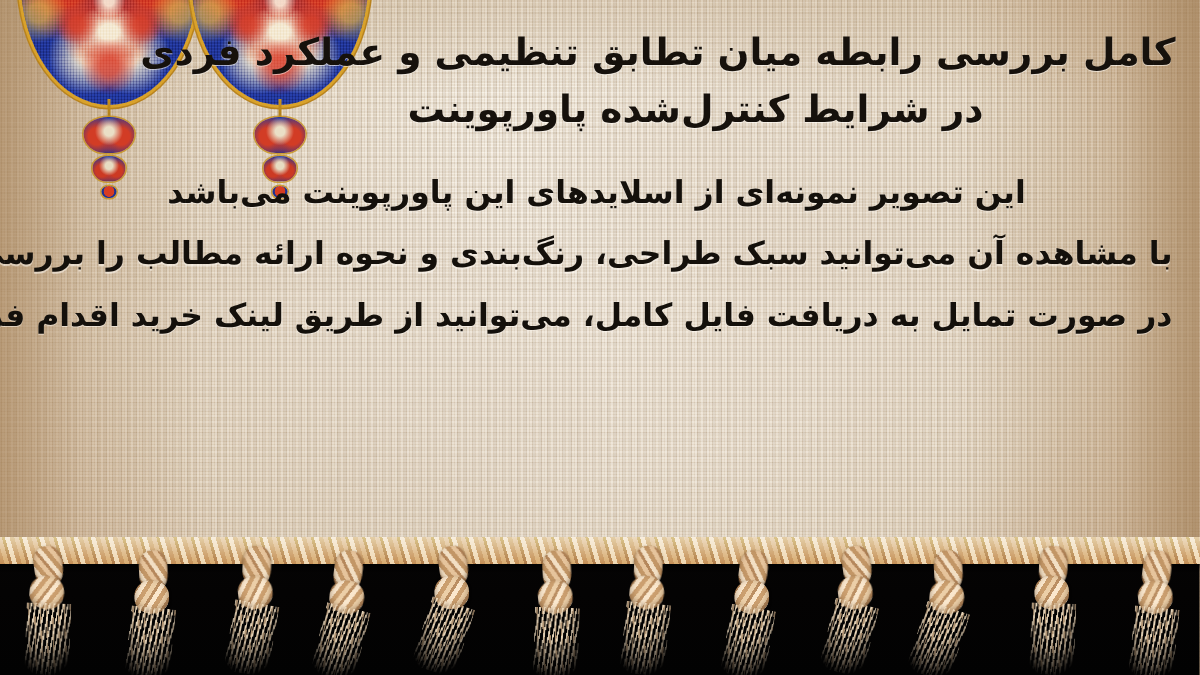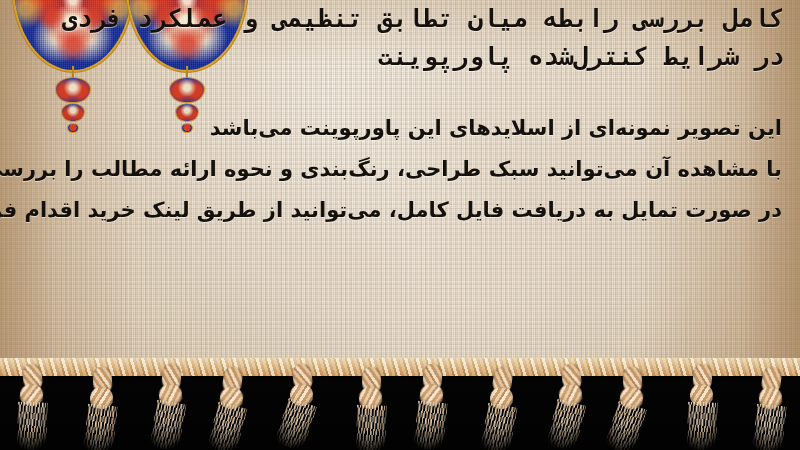--- a/index.html
+++ b/index.html
@@ -231,41 +231,41 @@
     -webkit-mask-image: radial-gradient(ellipse 86% 100% at 46% 4%, #000 42%, rgba(0,0,0,.55) 72%, transparent 100%);
     mask-image: radial-gradient(ellipse 86% 100% at 46% 4%, #000 42%, rgba(0,0,0,.55) 72%, transparent 100%);
     transform: rotate(6deg);
     transform-origin: 50% 0;
     filter: blur(.25px);
   }
 
   
   .title-block {
     position: absolute;
-    top: 2px;
+    top: 16px;
     right: 16px;
     width: 640px;
+    text-align: center;
     direction: rtl;
-    font-family: Liberation Mono, monospace;
   }
   .title-line {
     font-size: 25px;
     line-height: 38px;
     color: #16110c;
     font-weight: 600;
     letter-spacing: 0;
     text-shadow: 0 1px 0 rgba(255,252,245,.55);
     white-space: nowrap;
   }
   .body-block {
     position: absolute;
     top: 108px;
     right: 18px;
     left: 14px;
-    text-align: right;
+    text-align: center;
     direction: rtl;
   }
   .body-line {
     font-size: 21px;
     line-height: 41px;
     color: #14100b;
     font-weight: 600;
     text-shadow: 0 1px 0 rgba(255,252,245,.5);
     white-space: nowrap;
   }

